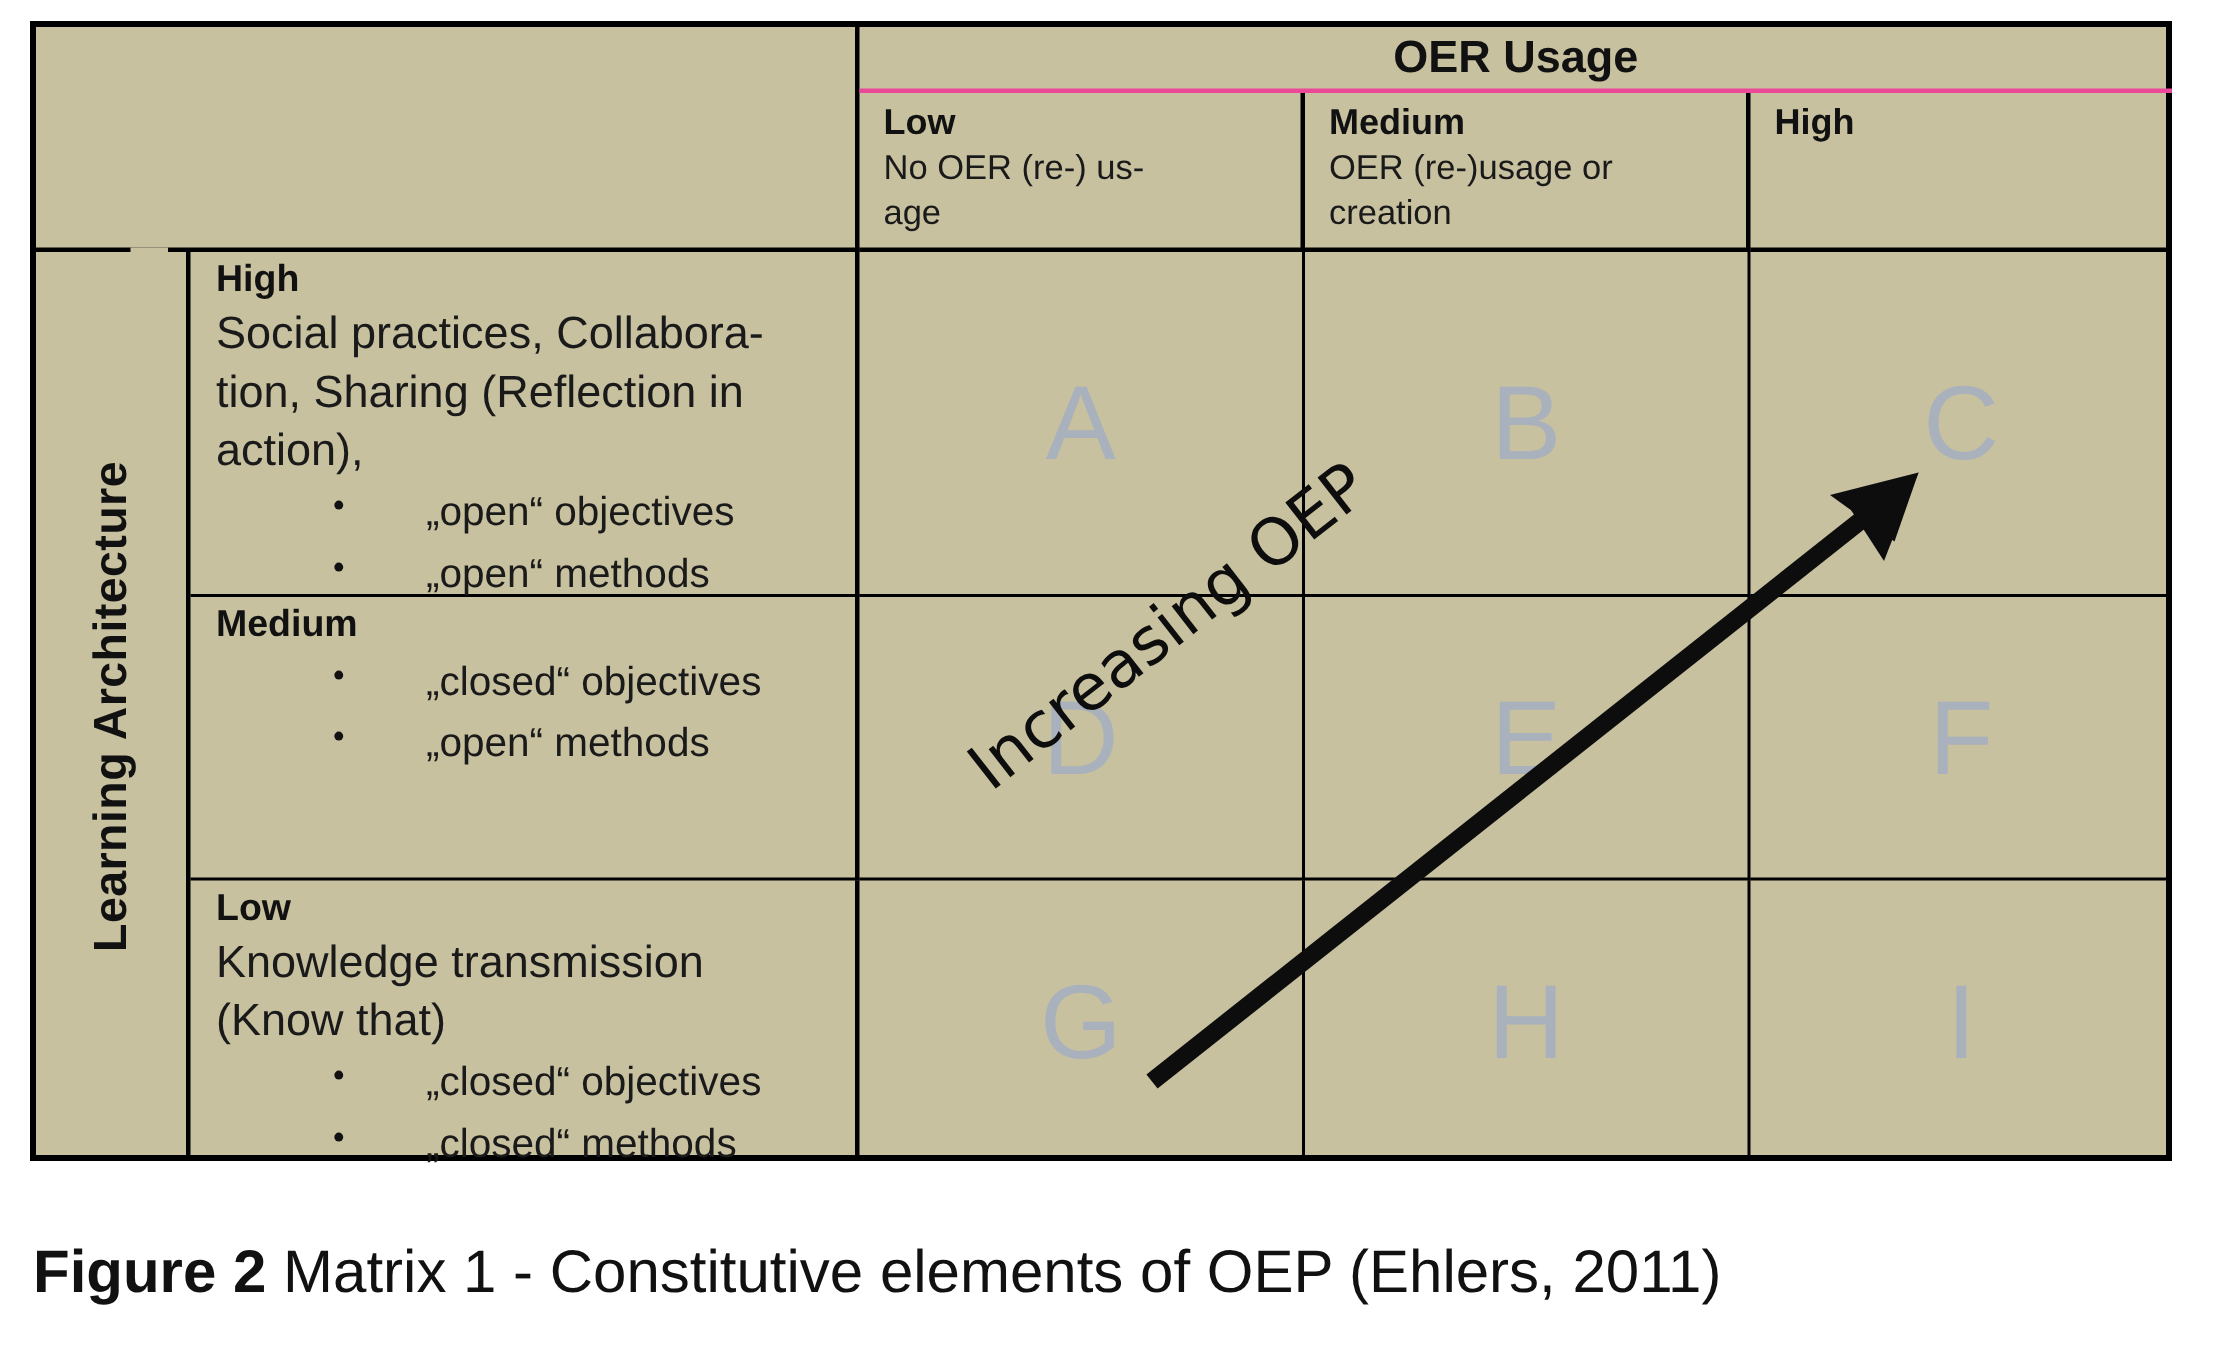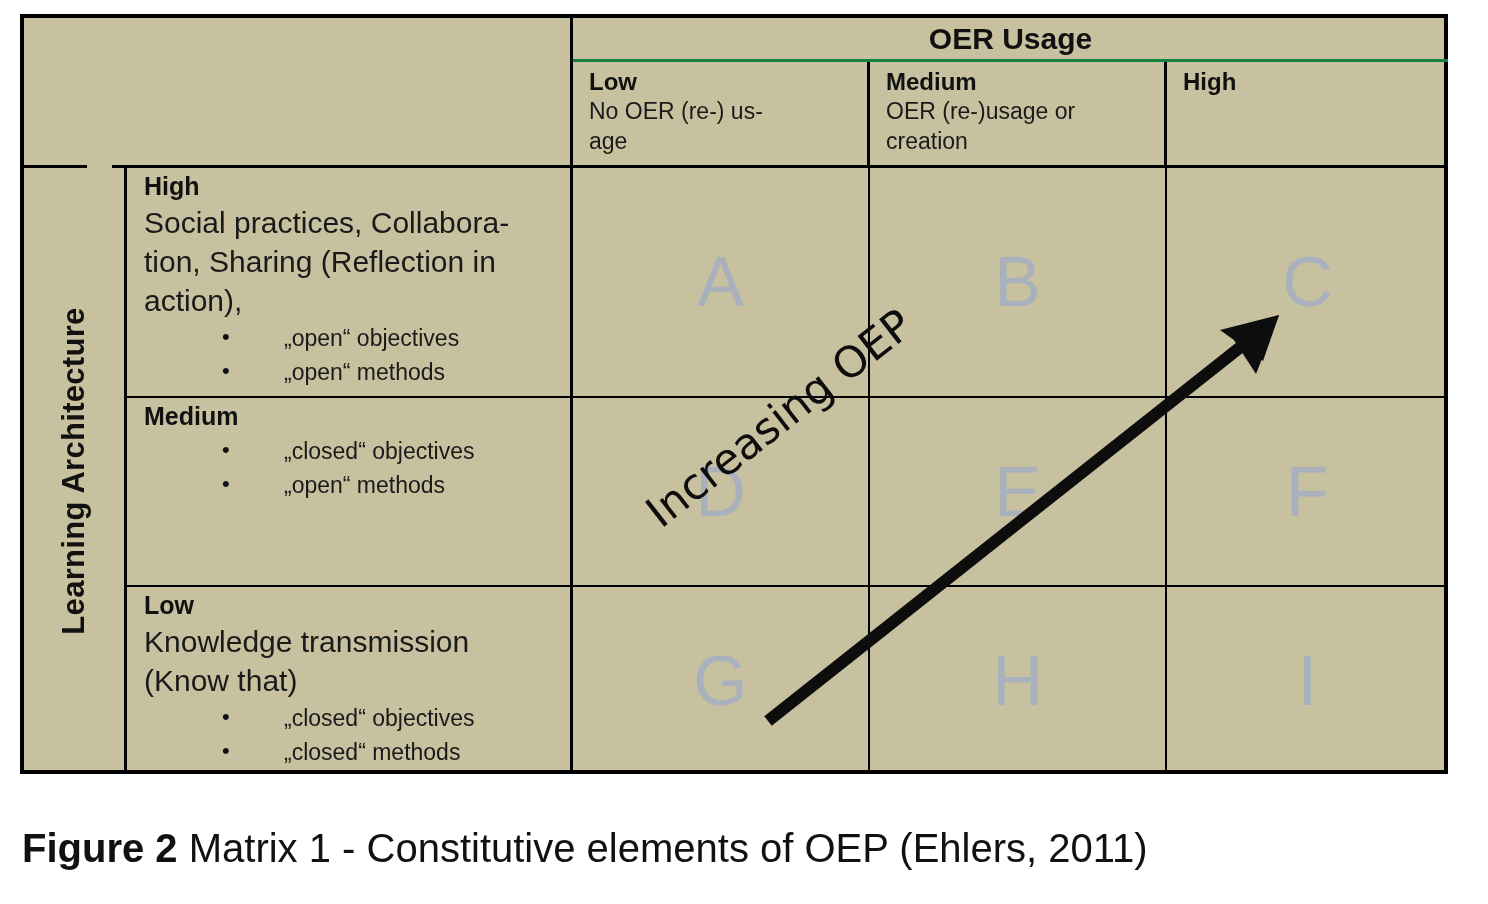--- a/index.html
+++ b/index.html
@@ -71,21 +71,21 @@
     background: #c7c1a0;
   }
 
   
   #oer-banner {
     position: absolute;
     left: 549px;
     top: 0px;
     width: 875px;
     height: 44px;
-    border-bottom: 3px solid #15803d;
+    border-bottom: 3px solid #ec4899;
     display: flex;
     align-items: center;
     justify-content: center;
   }
   #oer-banner .txt {
     font-size: 30px;
     font-weight: bold;
     color: #111111;
   }
 
@@ -132,21 +132,21 @@
   }
   .rowdesc .rd-desc {
     font-size: 30px;
     color: #1a1a1a;
     line-height: 1.30;
     padding-right: 12px;
   }
   .rowdesc ul { list-style: none; margin-top: 1px; }
   .rowdesc li {
     position: relative;
-    font-size: 23px;
+    font-size: 27px;
     color: #1a1a1a;
     line-height: 1.52;
     padding-left: 140px;
   }
   .rowdesc li::before {
     content: "\2022";
     position: absolute;
     left: 78px;
     top: -1px;
     font-size: 22px;

